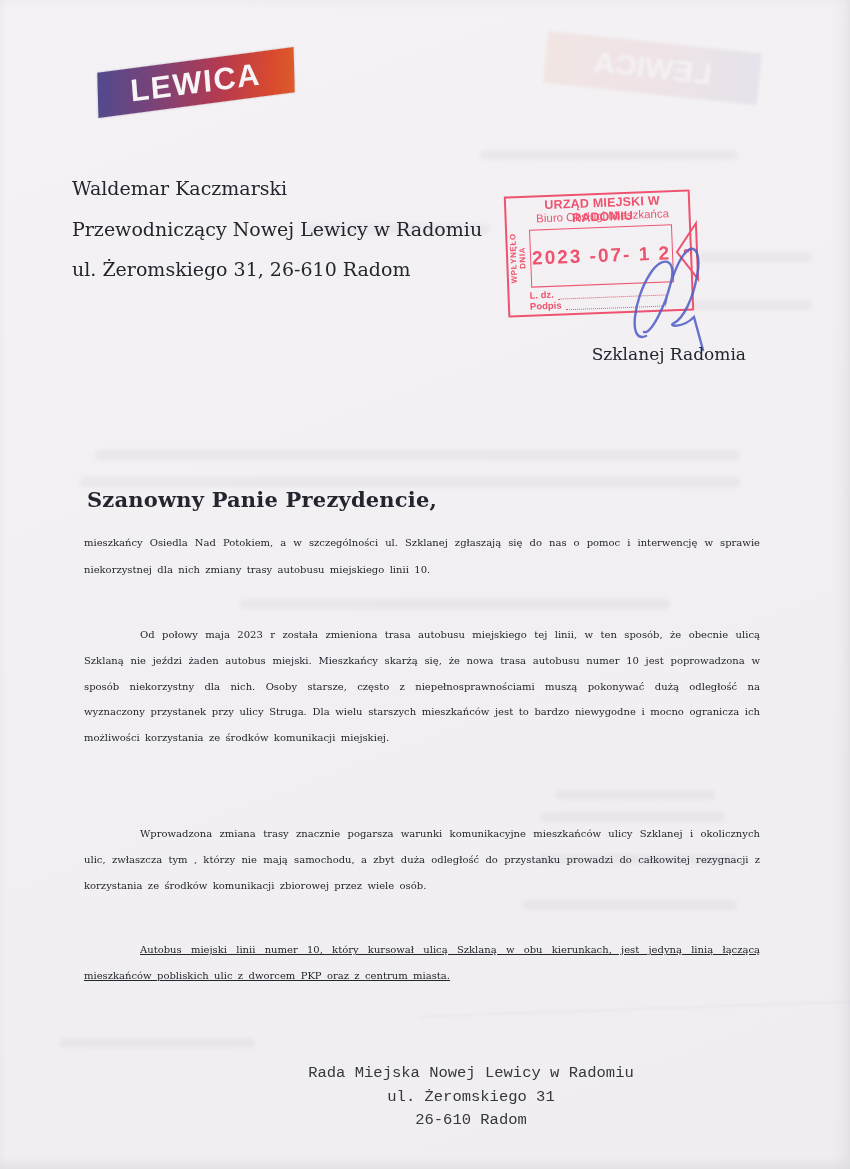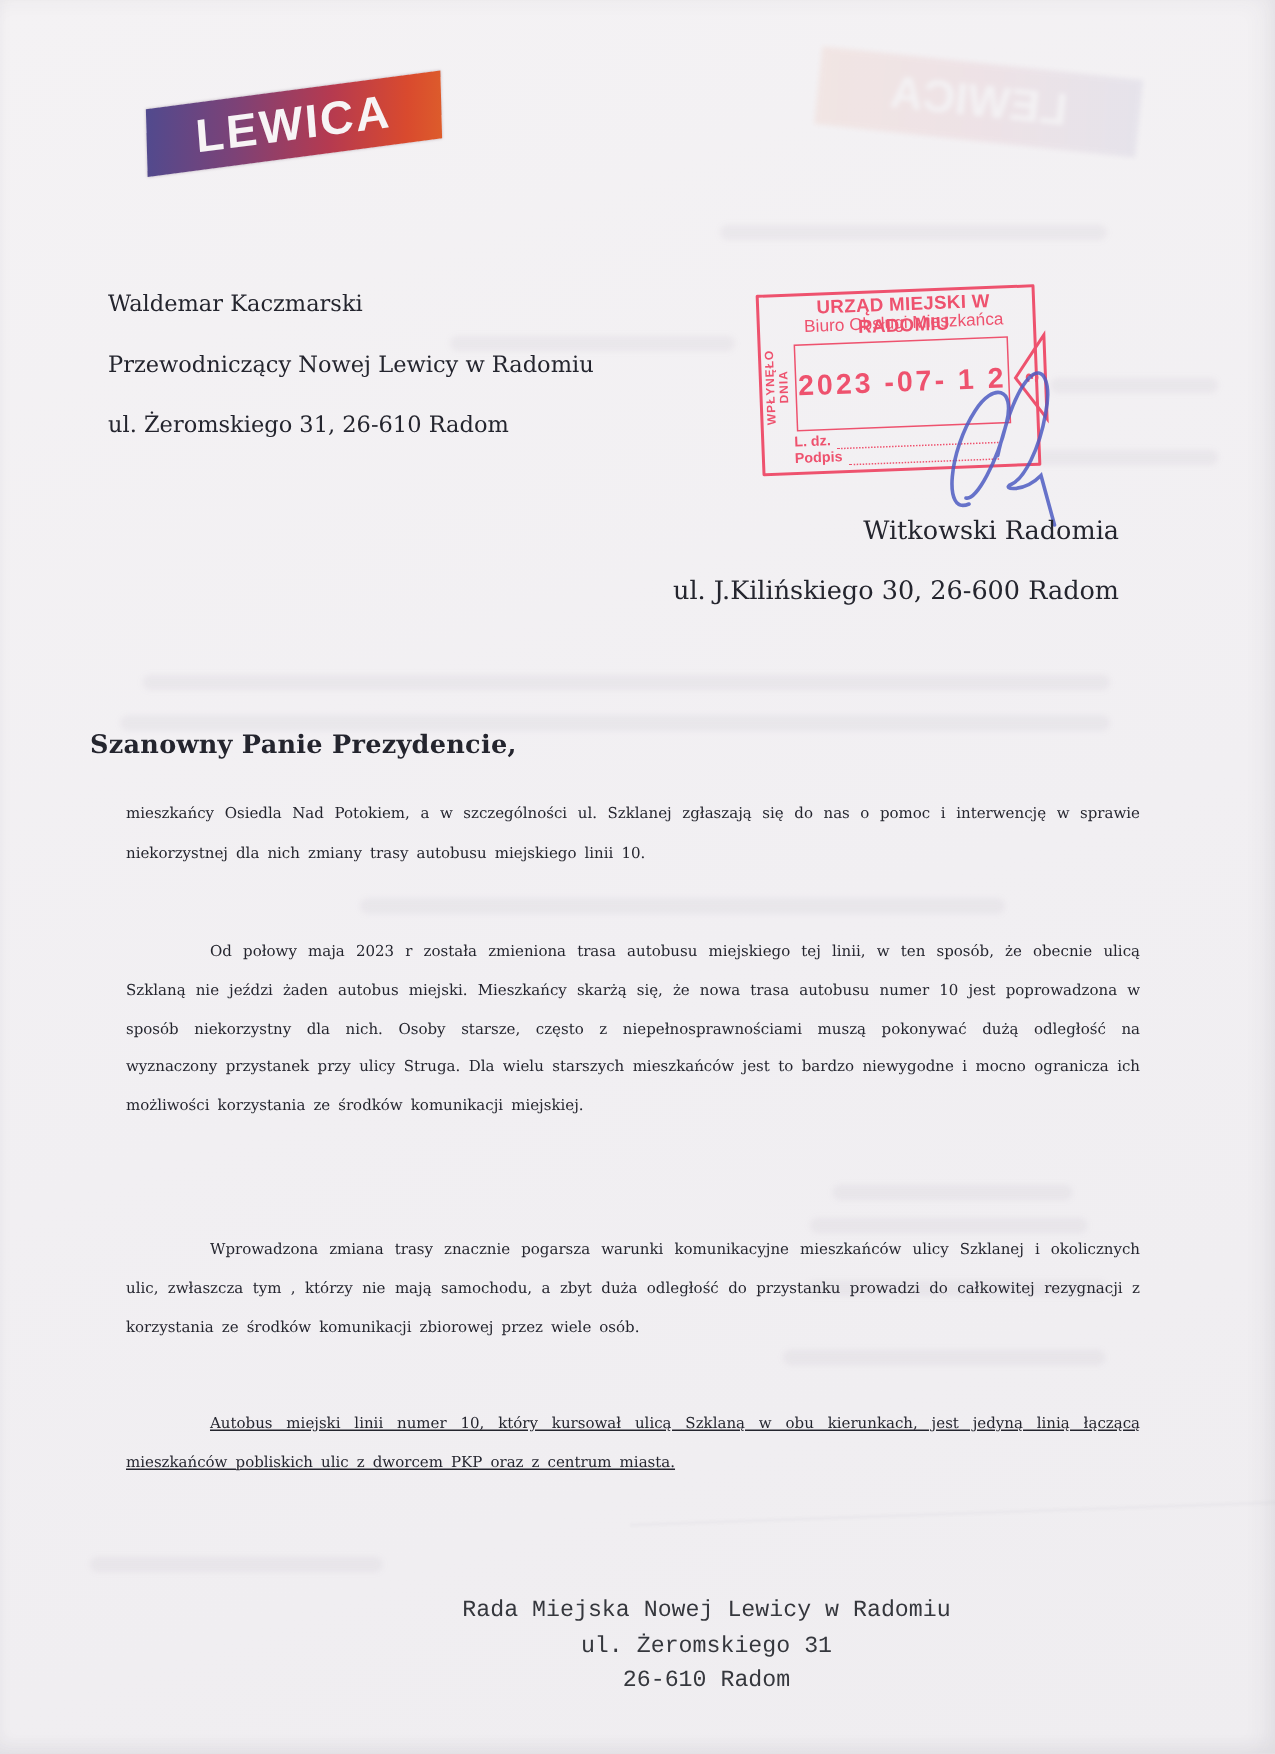--- a/index.html
+++ b/index.html
@@ -33,23 +33,23 @@
     transform:scaleX(-1) rotate(-6deg);
     background:linear-gradient(93deg,#514a8e,#b53a50,#dd5c2b);
     opacity:.075;filter:blur(1.6px);
     display:flex;align-items:center;justify-content:center;
     font-family:"Liberation Sans",sans-serif;font-weight:bold;font-size:30px;
     color:#ffffff;
   }
   
   .abs{position:absolute;}
   .date-line{top:128px;right:104px;font-size:17px;}
-  .sender{left:72px;top:182px;font-size:15px;line-height:40.5px;}
+  .sender{left:72px;top:168px;font-size:19px;line-height:40.5px;}
   .recipient{right:104px;top:334px;font-size:17px;line-height:40px;text-align:right;}
-  .salutation{left:60px;top:487px;font-size:17px;font-weight:bold;letter-spacing:.2px;text-align:center;}
+  .salutation{left:87px;top:487px;font-size:21px;font-weight:bold;letter-spacing:.2px;text-align:center;}
   .para{
     left:84px;width:676px;font-size:10px;line-height:25.8px;
     text-align:justify;word-spacing:.22em;
   }
   .p1{top:529px;line-height:27px;}
   .p2{top:622px;text-indent:56px;}
   .p3{top:821px;text-indent:56px;}
   .p4{top:937px;text-indent:56px;text-decoration:underline;}
   .footer{
     left:0;top:1062px;width:850px;text-align:center;
@@ -156,22 +156,21 @@
   </div>
 
   <svg class="signature" width="130" height="140" viewBox="0 0 130 140">
     <path d="M 46 114 C 28 122, 33 78, 50 52 C 62 33, 77 36, 71 60 C 65 85, 51 112, 44 110
              M 66 78 C 62 96, 72 44, 86 30 C 96 20, 101 34, 97 54 C 93 77, 83 97, 74 101
              C 67 104, 82 107, 94 95 L 103 128" fill="none" stroke="#4d5cc2" stroke-width="2.4" stroke-linecap="round" opacity="
           .85"></path>
   </svg>
 
   <div class="abs recipient">
-    <div>Witkowski Radomia</div>
-    <div>ul. J.Kilińskiego 30, 26-600 Radom</div>
+    <div>Szklanej Radomia</div>
   </div>
 
   <div class="abs salutation">Szanowny Panie Prezydencie,</div>
 
   <div class="abs para p1">mieszkańcy Osiedla Nad Potokiem, a w szczególności ul. Szklanej zgłaszają się do nas o pomoc i interwencję w sprawie niekorzystnej dla nich zmiany trasy autobusu miejskiego linii 10.</div>
   <div class="abs para p2">Od połowy maja 2023 r została zmieniona trasa autobusu miejskiego tej linii, w ten sposób, że obecnie ulicą Szklaną nie jeździ żaden autobus miejski. Mieszkańcy skarżą się, że nowa trasa autobusu numer 10 jest poprowadzona w sposób niekorzystny dla nich. Osoby starsze, często z niepełnosprawnościami muszą pokonywać dużą odległość na wyznaczony przystanek przy ulicy Struga. Dla wielu starszych mieszkańców jest to bardzo niewygodne i mocno ogranicza ich możliwości korzystania ze środków komunikacji miejskiej.</div>
   <div class="abs para p3">Wprowadzona zmiana trasy znacznie pogarsza warunki komunikacyjne mieszkańców ulicy Szklanej i okolicznych ulic, zwłaszcza tym , którzy nie mają samochodu, a zbyt duża odległość do przystanku prowadzi do całkowitej rezygnacji z korzystania ze środków komunikacji zbiorowej przez wiele osób.</div>
   <div class="abs para p4">Autobus miejski linii numer 10, który kursował ulicą Szklaną w obu kierunkach, jest jedyną linią łączącą mieszkańców pobliskich ulic z dworcem PKP oraz z centrum miasta.</div>
 
   <div class="abs footer">

